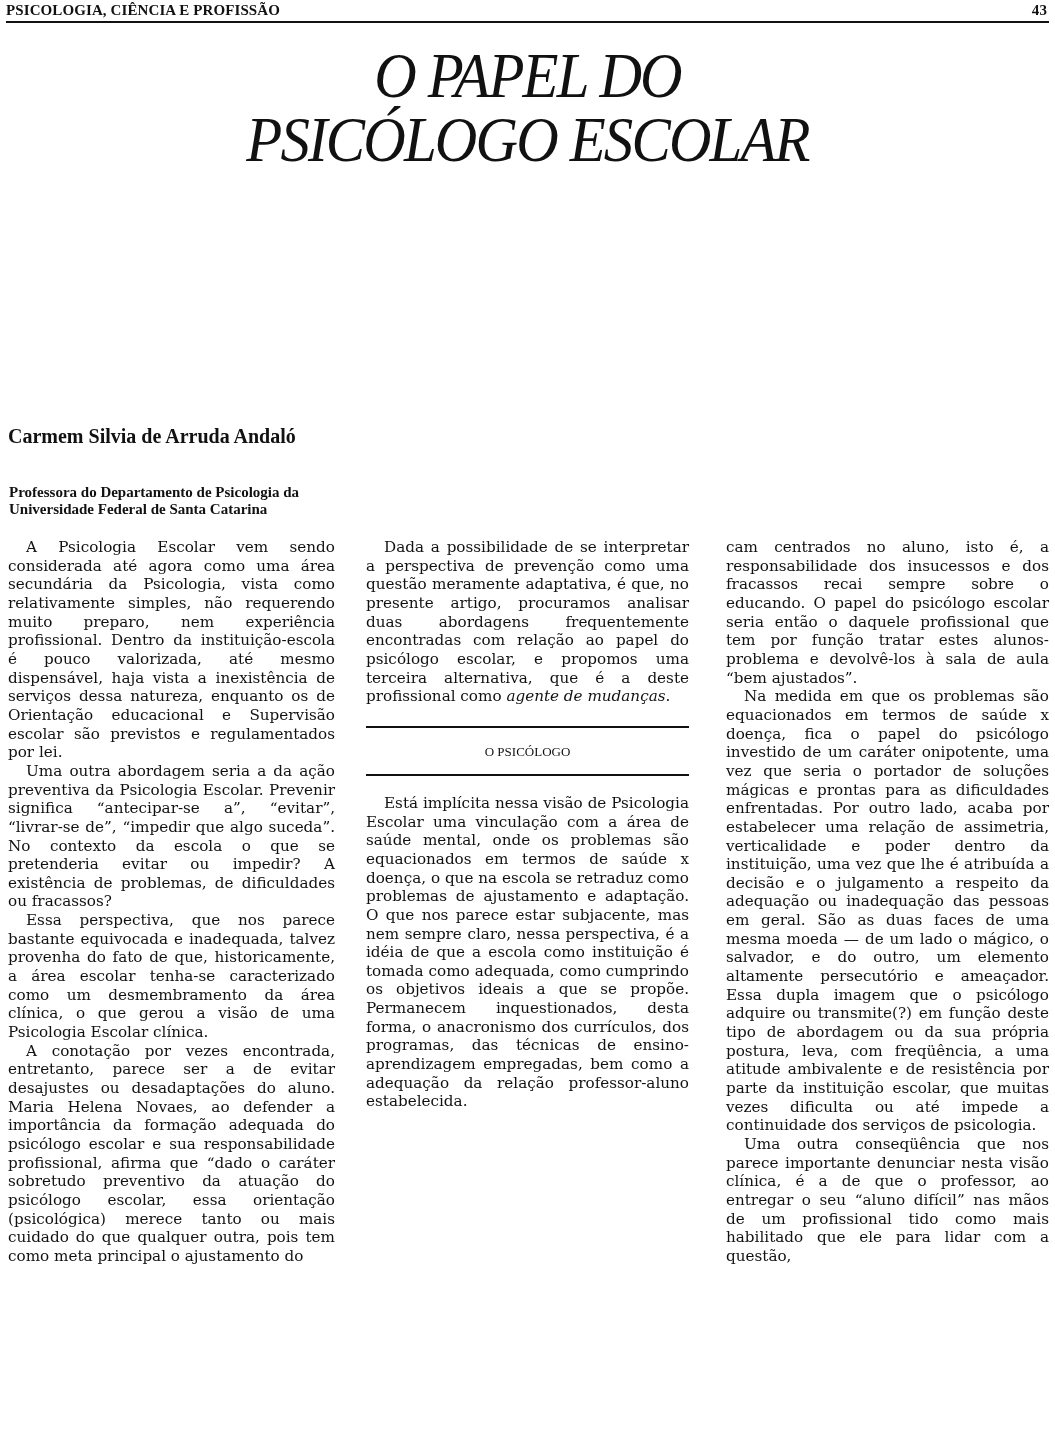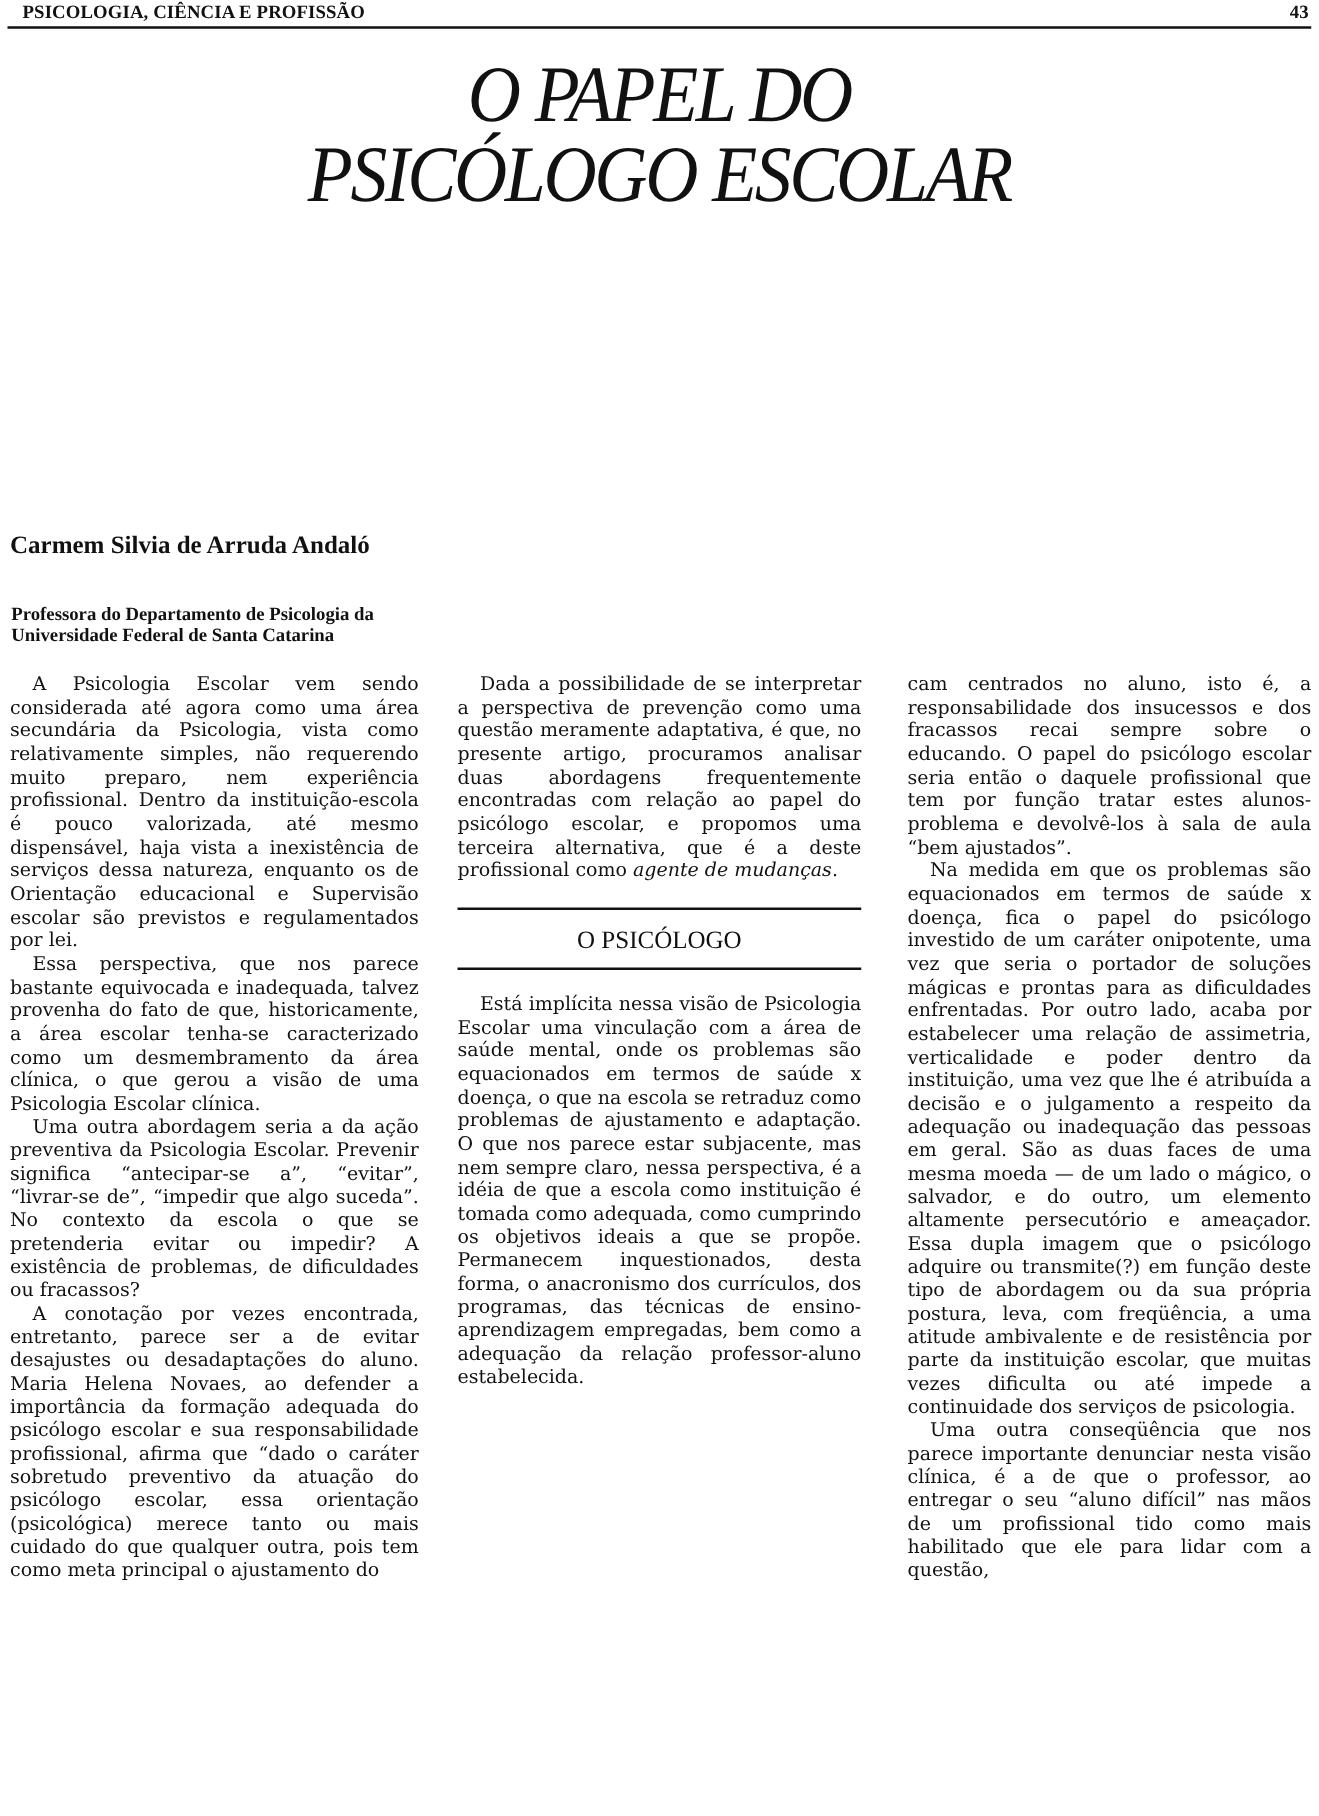--- a/index.html
+++ b/index.html
@@ -7,21 +7,21 @@
     width: 1055px; height: 1453px; position: relative; overflow: hidden;
     color: #111111;
     font-family: "DejaVu Serif", "Liberation Serif", serif;
   }
   .running-head {
     position: absolute; left: 6px; top: 2px; width: 1043px; height: 19px;
     border-bottom: 2px solid #111;
     font-family: "Liberation Serif", serif; font-weight: bold;
     font-size: 15px; line-height: 17px; letter-spacing: 0.1px;
   }
-  .running-head .journal { position: absolute; left: 12px; top: 0; }
+  .running-head .journal { position: absolute; left: 0; top: 0; }
   .running-head .page-no { position: absolute; right: 2px; top: 0; text-align: right; }
   .title {
     position: absolute; left: 0; top: 44px; width: 1055px; text-align: center;
     font-family: "Liberation Serif", serif; font-style: italic;
     font-size: 64px; line-height: 64px; letter-spacing: -2px;
     transform: scaleX(0.92); transform-origin: center top;
   }
   .title .line { display: block; }
   .author {
     position: absolute; left: 8px; top: 424px;
@@ -43,21 +43,21 @@
   .col2 { left: 366px; width: 323px; }
   .col3 { left: 726px; width: 323px; }
   .col p { margin: 0; text-indent: 18px; }
   .col p.cont { text-indent: 0; }
   .col em { font-style: italic; }
   .section-box {
     margin: 20px 0 18px 0;
     border-top: 2px solid #111; border-bottom: 2px solid #111;
     padding: 14px 0 12px 0; text-align: center;
     font-family: "Liberation Serif", serif;
-    font-size: 20px; line-height: 20px;
+    font-size: 13px; line-height: 20px;
   }
   .section-box span { display: block; }
 </style>
 </head>
 <body>
 
 <div class="running-head">
   <span class="journal">PSICOLOGIA, CIÊNCIA E PROFISSÃO</span>
   <span class="page-no">43</span>
 </div>
@@ -69,22 +69,22 @@
 
 <div class="author">Carmem Silvia de Arruda Andaló</div>
 
 <div class="affiliation">
   <span>Professora do Departamento de Psicologia da</span>
   <span>Universidade Federal de Santa Catarina</span>
 </div>
 
 <div class="col col1">
   <p>A Psicologia Escolar vem sendo considerada até agora como uma área secundária da Psicologia, vista como relativamente simples, não requerendo muito preparo, nem experiência profissional. Dentro da instituição-escola é pouco valorizada, até mesmo dispensável, haja vista a inexistência de serviços dessa natureza, enquanto os de Orientação educacional e Supervisão escolar são previstos e regulamentados por lei.</p>
+  <p>Uma outra abordagem seria a da ação preventiva da Psicologia Escolar. Prevenir significa “antecipar-se a”, “evitar”, “livrar-se de”, “impedir que algo suceda”. No contexto da escola o que se pretenderia evitar ou impedir? A existência de problemas, de dificuldades ou fracassos?</p>
   <p>Essa perspectiva, que nos parece bastante equivocada e inadequada, talvez provenha do fato de que, historicamente, a área escolar tenha-se caracterizado como um desmembramento da área clínica, o que gerou a visão de uma Psicologia Escolar clínica.</p>
-  <p>Uma outra abordagem seria a da ação preventiva da Psicologia Escolar. Prevenir significa “antecipar-se a”, “evitar”, “livrar-se de”, “impedir que algo suceda”. No contexto da escola o que se pretenderia evitar ou impedir? A existência de problemas, de dificuldades ou fracassos?</p>
   <p>A conotação por vezes encontrada, entretanto, parece ser a de evitar desajustes ou desadaptações do aluno. Maria Helena Novaes, ao defender a importância da formação adequada do psicólogo escolar e sua responsabilidade profissional, afirma que “dado o caráter sobretudo preventivo da atuação do psicólogo escolar, essa orientação (psicológica) merece tanto ou mais cuidado do que qualquer outra, pois tem como meta principal o ajustamento do</p>
 </div>
 
 <div class="col col2">
   <p><span>Dada a possibilidade de se interpretar a perspectiva de prevenção como uma questão meramente adaptativa, é que, no presente artigo, procuramos analisar duas abordagens frequentemente encontradas com relação ao papel do psicólogo escolar, e propomos uma terceira alternativa, que é a deste profissional como </span><em>agente de mudanças</em><span>.</span></p>
   <div class="section-box">
     <span>O PSICÓLOGO</span>
   </div>
   <p>Está implícita nessa visão de Psicologia Escolar uma vinculação com a área de saúde mental, onde os problemas são equacionados em termos de saúde x doença, o que na escola se retraduz como problemas de ajustamento e adaptação. O que nos parece estar subjacente, mas nem sempre claro, nessa perspectiva, é a idéia de que a escola como instituição é tomada como adequada, como cumprindo os objetivos ideais a que se propõe. Permanecem inquestionados, desta forma, o anacronismo dos currículos, dos programas, das técnicas de ensino-aprendizagem empregadas, bem como a adequação da relação professor-aluno estabelecida.</p>
 </div>

